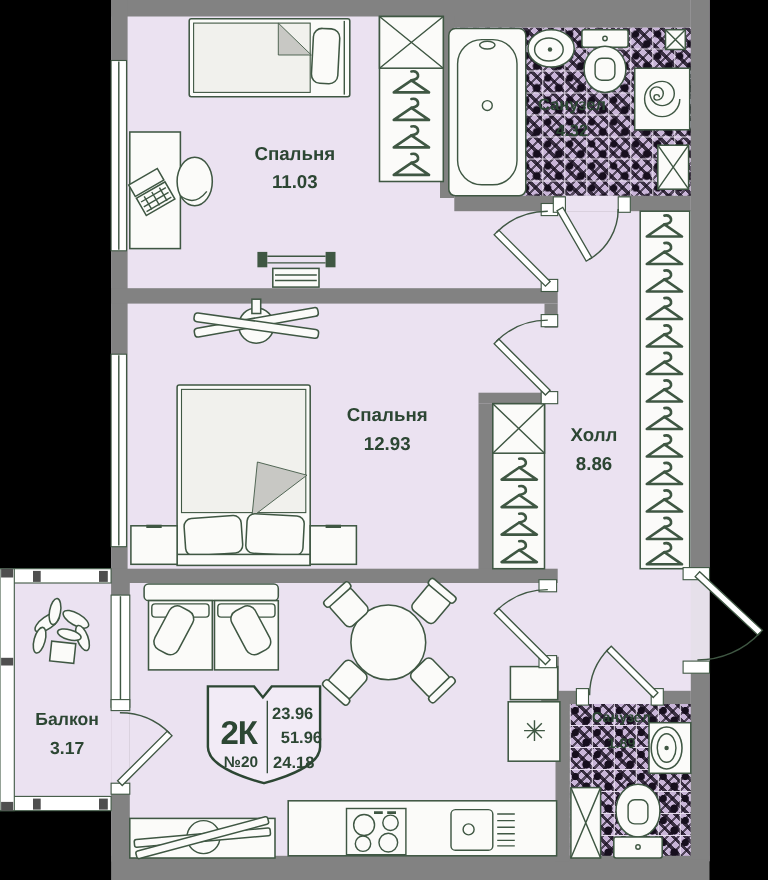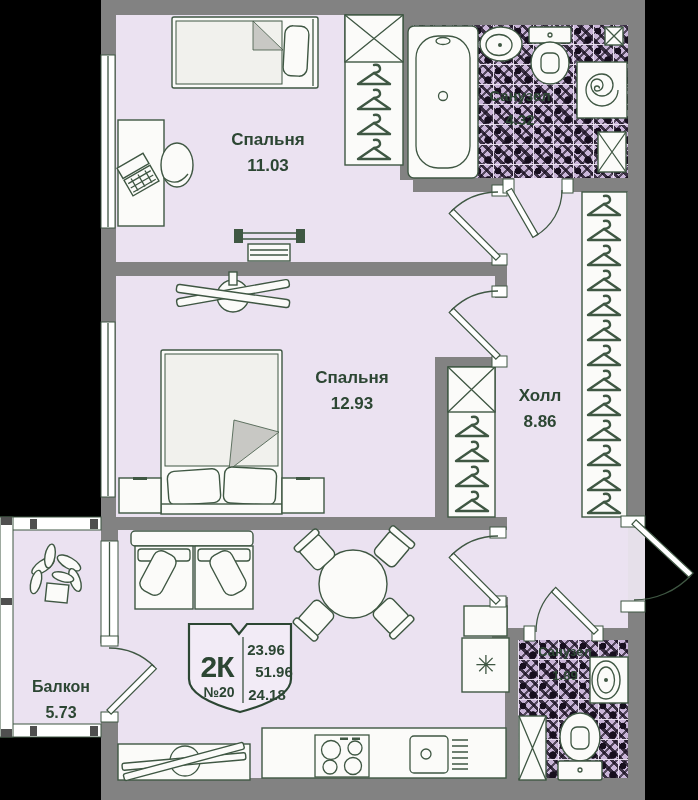--- a/index.html
+++ b/index.html
@@ -368,23 +368,23 @@
     <div>8.86</div>
   </div>
   <div class="lbl sm" style="left:520px;top:108px">
     <div>Санузел</div>
     <div>4.32</div>
   </div>
   <div class="lbl xs" style="left:565px;top:664px">
     <div>Санузел</div>
     <div>1.89</div>
   </div>
-  <div class="lbl md" style="left:61px;top:700px">
+  <div class="lbl md" style="left:61px;top:668px">
     <div>Балкон</div>
-    <div>5.73</div>
+    <div>3.17</div>
   </div>
 
   <div class="btxt" style="left:217px;top:667px;font-size:30px;letter-spacing:-1px">2К</div>
   <div class="btxt" style="left:219px;top:692px;font-size:14px">№20</div>
   <div class="btxt" style="left:266px;top:649px;font-size:15px">23.96</div>
   <div class="btxt" style="left:274px;top:671px;font-size:15px">51.96</div>
   <div class="btxt" style="left:267px;top:694px;font-size:15px">24.18</div>
 
 </div>
 

